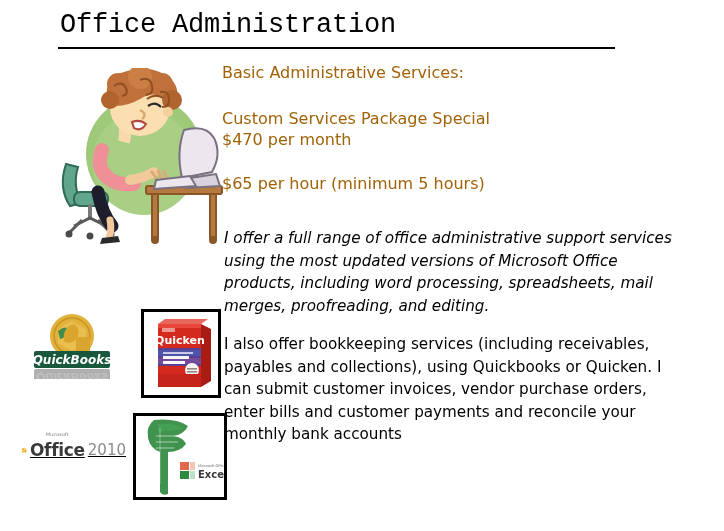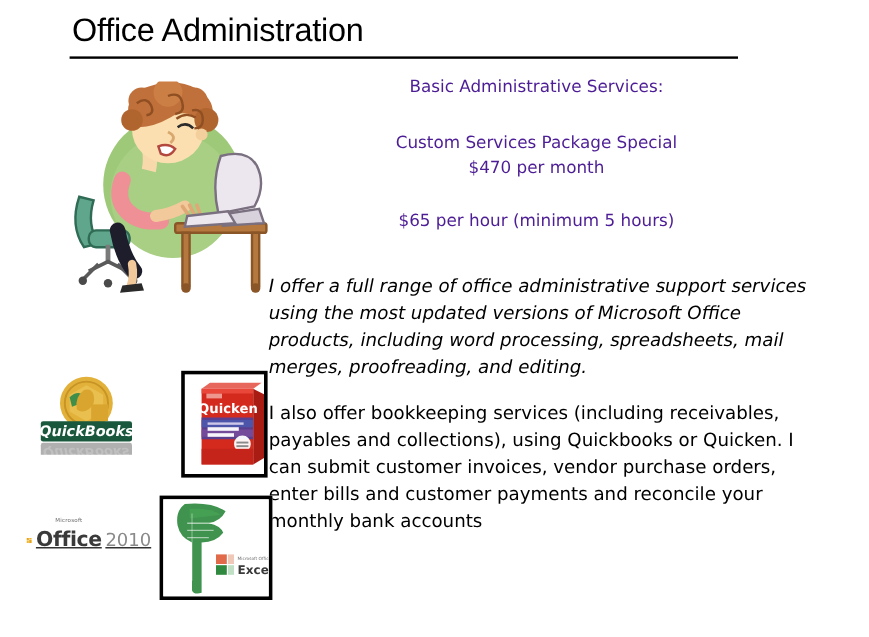--- a/index.html
+++ b/index.html
@@ -18,41 +18,40 @@
 
   
   #slide-title {
     position: absolute;
     left: 60px;
     top: 10px;
     font-size: 27px;
     font-weight: 400;
     letter-spacing: -0.2px;
     color: #000000;
-    font-family: Liberation Sans, sans-serif;
+    font-family: Liberation Mono, monospace;
     white-space: nowrap;
   }
   #title-rule {
     position: absolute;
     left: 58px;
     top: 47px;
     width: 557px;
     height: 2px;
     background: #000000;
   }
 
   
   .center-block {
     position: absolute;
     left: 222px;
     width: 450px;
-    text-align: center;
-    font-size: 14px;
+    font-size: 16px;
     line-height: 22px;
-    color: #4c1d95;
+    color: #a16207;
   }
   #services-heading { top: 62px; }
   #package-line     { top: 108px; }
   #monthly-price    { top: 129px; }
   #hourly-price     { top: 173px; }
 
   
   .body-para {
     position: absolute;
     left: 224px;
@@ -85,23 +84,23 @@
 
   
   .framed-image {
     position: absolute;
     background: #ffffff;
     border: 3px solid #000000;
     box-sizing: border-box;
     overflow: hidden;
   }
   #quicken-frame {
-    left: 151px;
+    left: 141px;
     top: 309px;
-    width: 72px;
+    width: 80px;
     height: 89px;
   }
   #excel-frame {
     left: 133px;
     top: 413px;
     width: 94px;
     height: 87px;
   }
 
   

